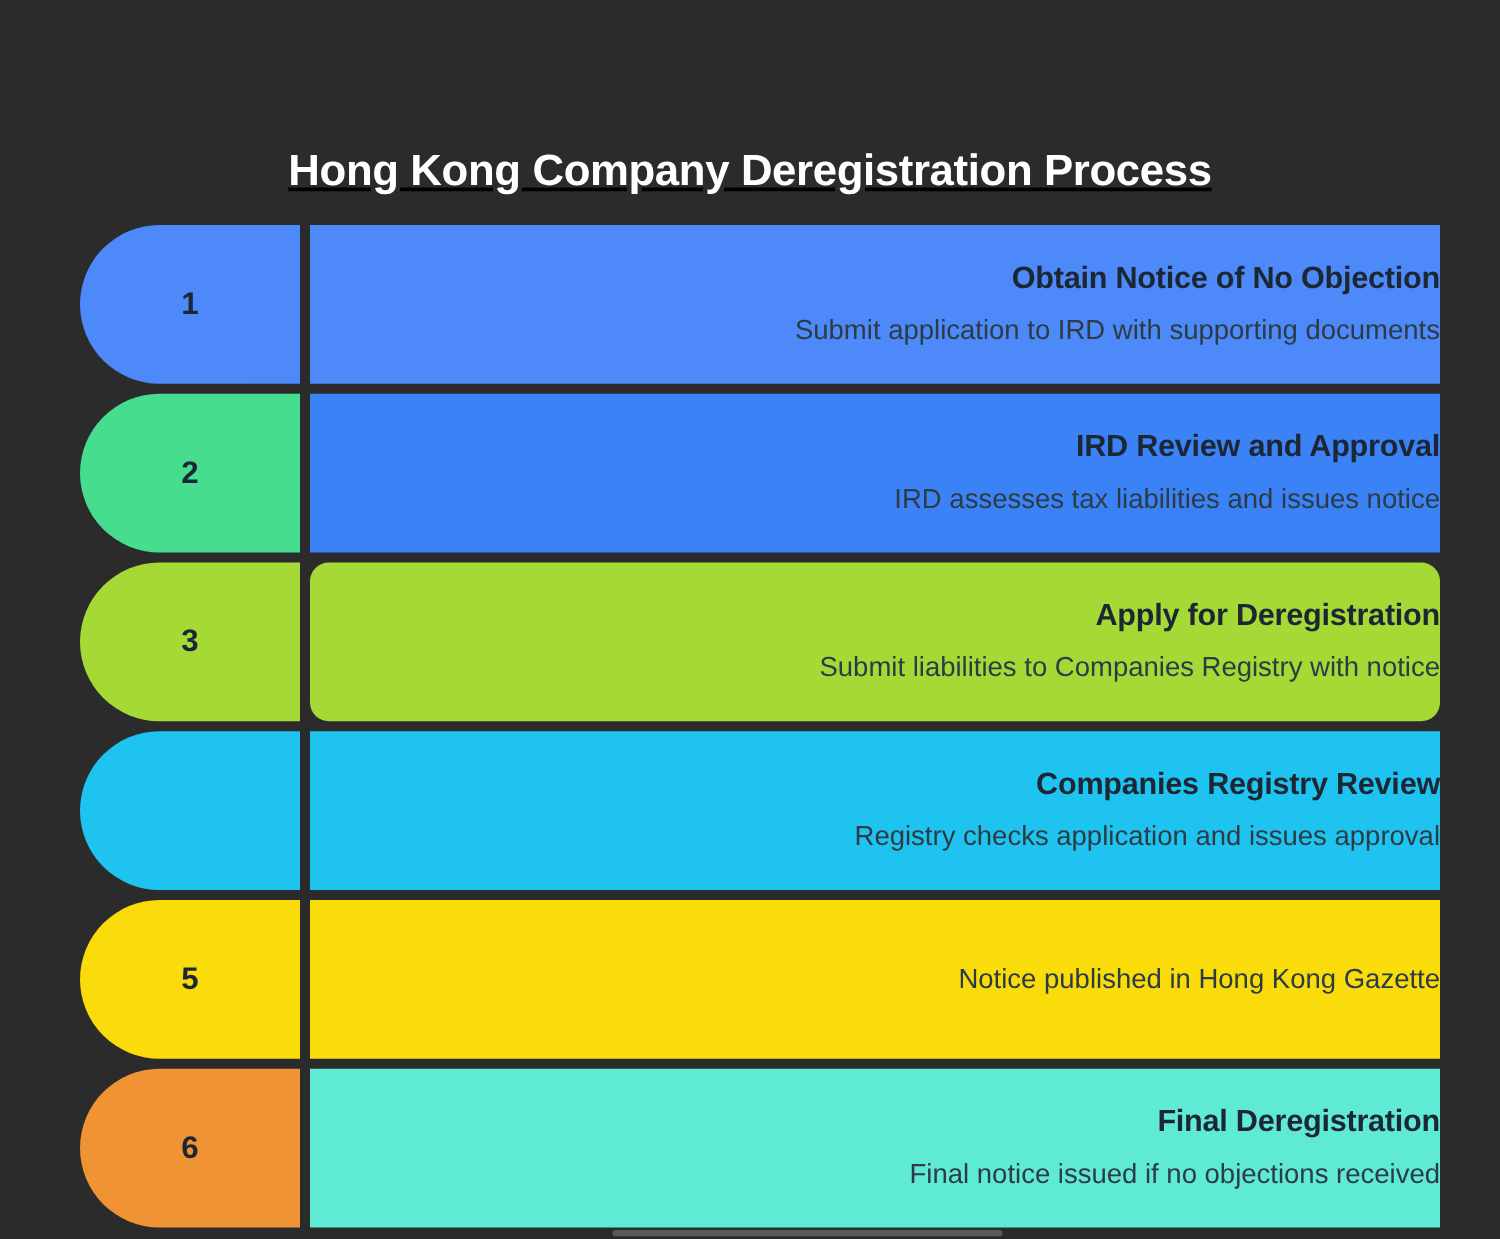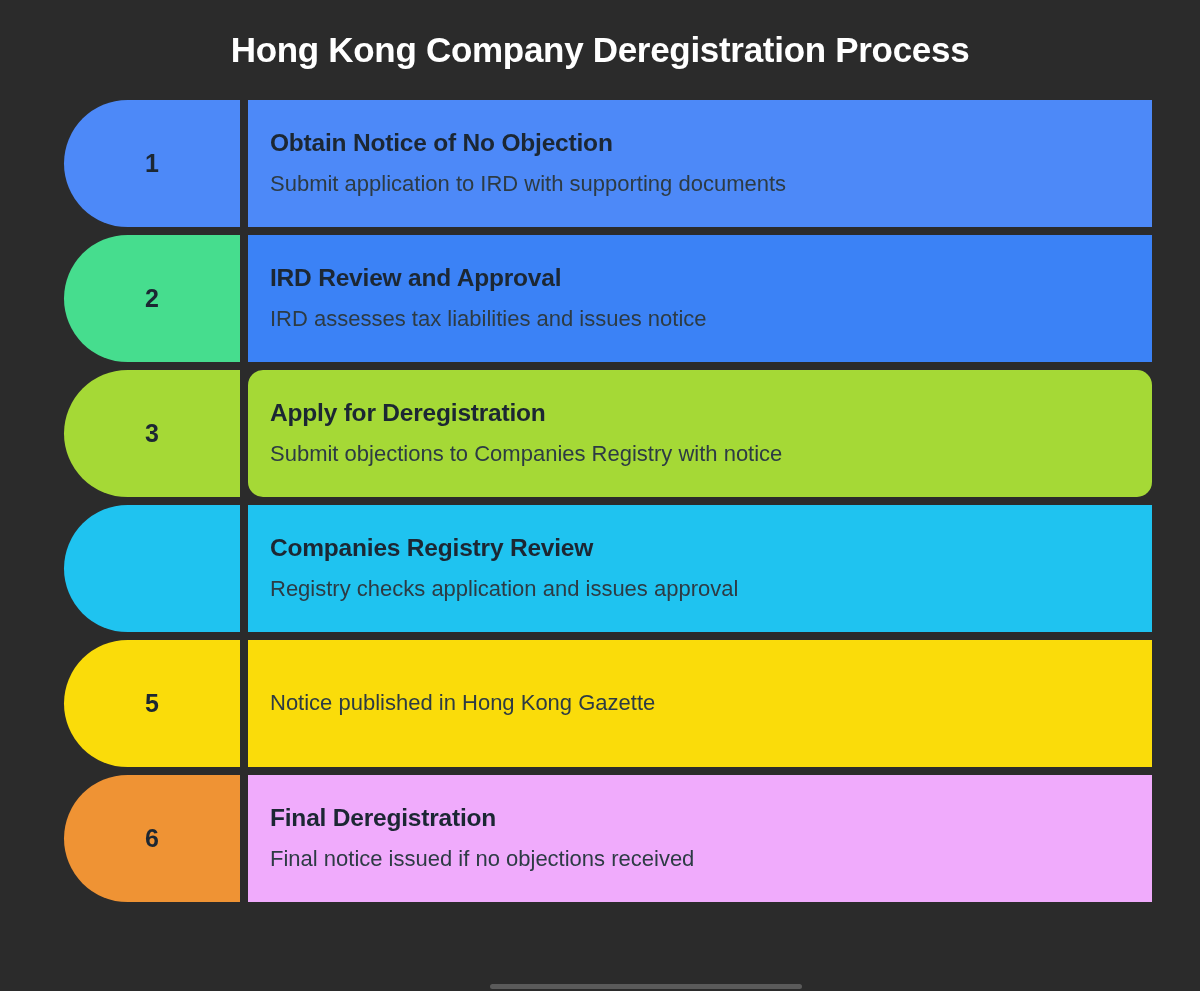--- a/index.html
+++ b/index.html
@@ -19,25 +19,26 @@
     width: 1200px;
     height: 991px;
     box-sizing: border-box;
     display: flex;
     flex-direction: column;
     position: relative;
   }
 
   
   .title-wrap {
-    height: 100px;
-    display: flex;
-    align-items: center;
+    height: 180px;
+    display: flex;
+    align-items: flex-end;
     justify-content: center;
     flex: 0 0 auto;
+    text-decoration: underline;
   }
   .page-title {
     color: #ffffff;
     font-size: 35px;
     font-weight: bold;
     letter-spacing: -0.3px;
     text-align: center;
     font-family: "Liberation Sans", sans-serif;
     white-space: nowrap;
   }
@@ -79,20 +80,21 @@
   }
 
   
   .step-bar {
     flex: 1 1 auto;
     display: flex;
     flex-direction: column;
     justify-content: center;
     padding: 0 0 0 22px;
     box-sizing: border-box;
+    align-items: flex-end;
   }
   .step-heading {
     color: #1c2733;
     font-size: 24.5px;
     font-weight: bold;
     line-height: 1.15;
     letter-spacing: -0.2px;
     margin: 0 0 14px 0;
     font-family: "Liberation Sans", sans-serif;
   }
@@ -157,21 +159,21 @@
         <div class="step-desc">IRD assesses tax liabilities and issues notice</div>
       </div>
     </div>
 
     <div class="step-row">
       <div class="step-badge" style="background-color: rgb(165, 217, 54);">
         <span class="step-number">3</span>
       </div>
       <div class="step-bar" style="background-color: rgb(165, 217, 54); border-radius: 15px;">
         <div class="step-heading">Apply for Deregistration</div>
-        <div class="step-desc">Submit objections to Companies Registry with notice</div>
+        <div class="step-desc">Submit liabilities to Companies Registry with notice</div>
       </div>
     </div>
 
     <div class="step-row">
       <div class="step-badge" style="background-color: rgb(31, 195, 240);">
         <span class="step-number"></span>
       </div>
       <div class="step-bar" style="background-color: rgb(31, 195, 240);">
         <div class="step-heading">Companies Registry Review</div>
         <div class="step-desc">Registry checks application and issues approval</div>
@@ -184,21 +186,21 @@
       </div>
       <div class="step-bar" style="background-color: rgb(250, 220, 10);">
         <div class="step-desc">Notice published in Hong Kong Gazette</div>
       </div>
     </div>
 
     <div class="step-row">
       <div class="step-badge" style="background-color: rgb(239, 147, 52);">
         <span class="step-number">6</span>
       </div>
-      <div class="step-bar" style="background-color: #f0abfc;">
+      <div class="step-bar" style="background-color: #5eead4;">
         <div class="step-heading">Final Deregistration</div>
         <div class="step-desc">Final notice issued if no objections received</div>
       </div>
     </div>
 
   </div>
 
   <div class="bottom-spacer"></div>
 
   <div class="scrollbar-track">

